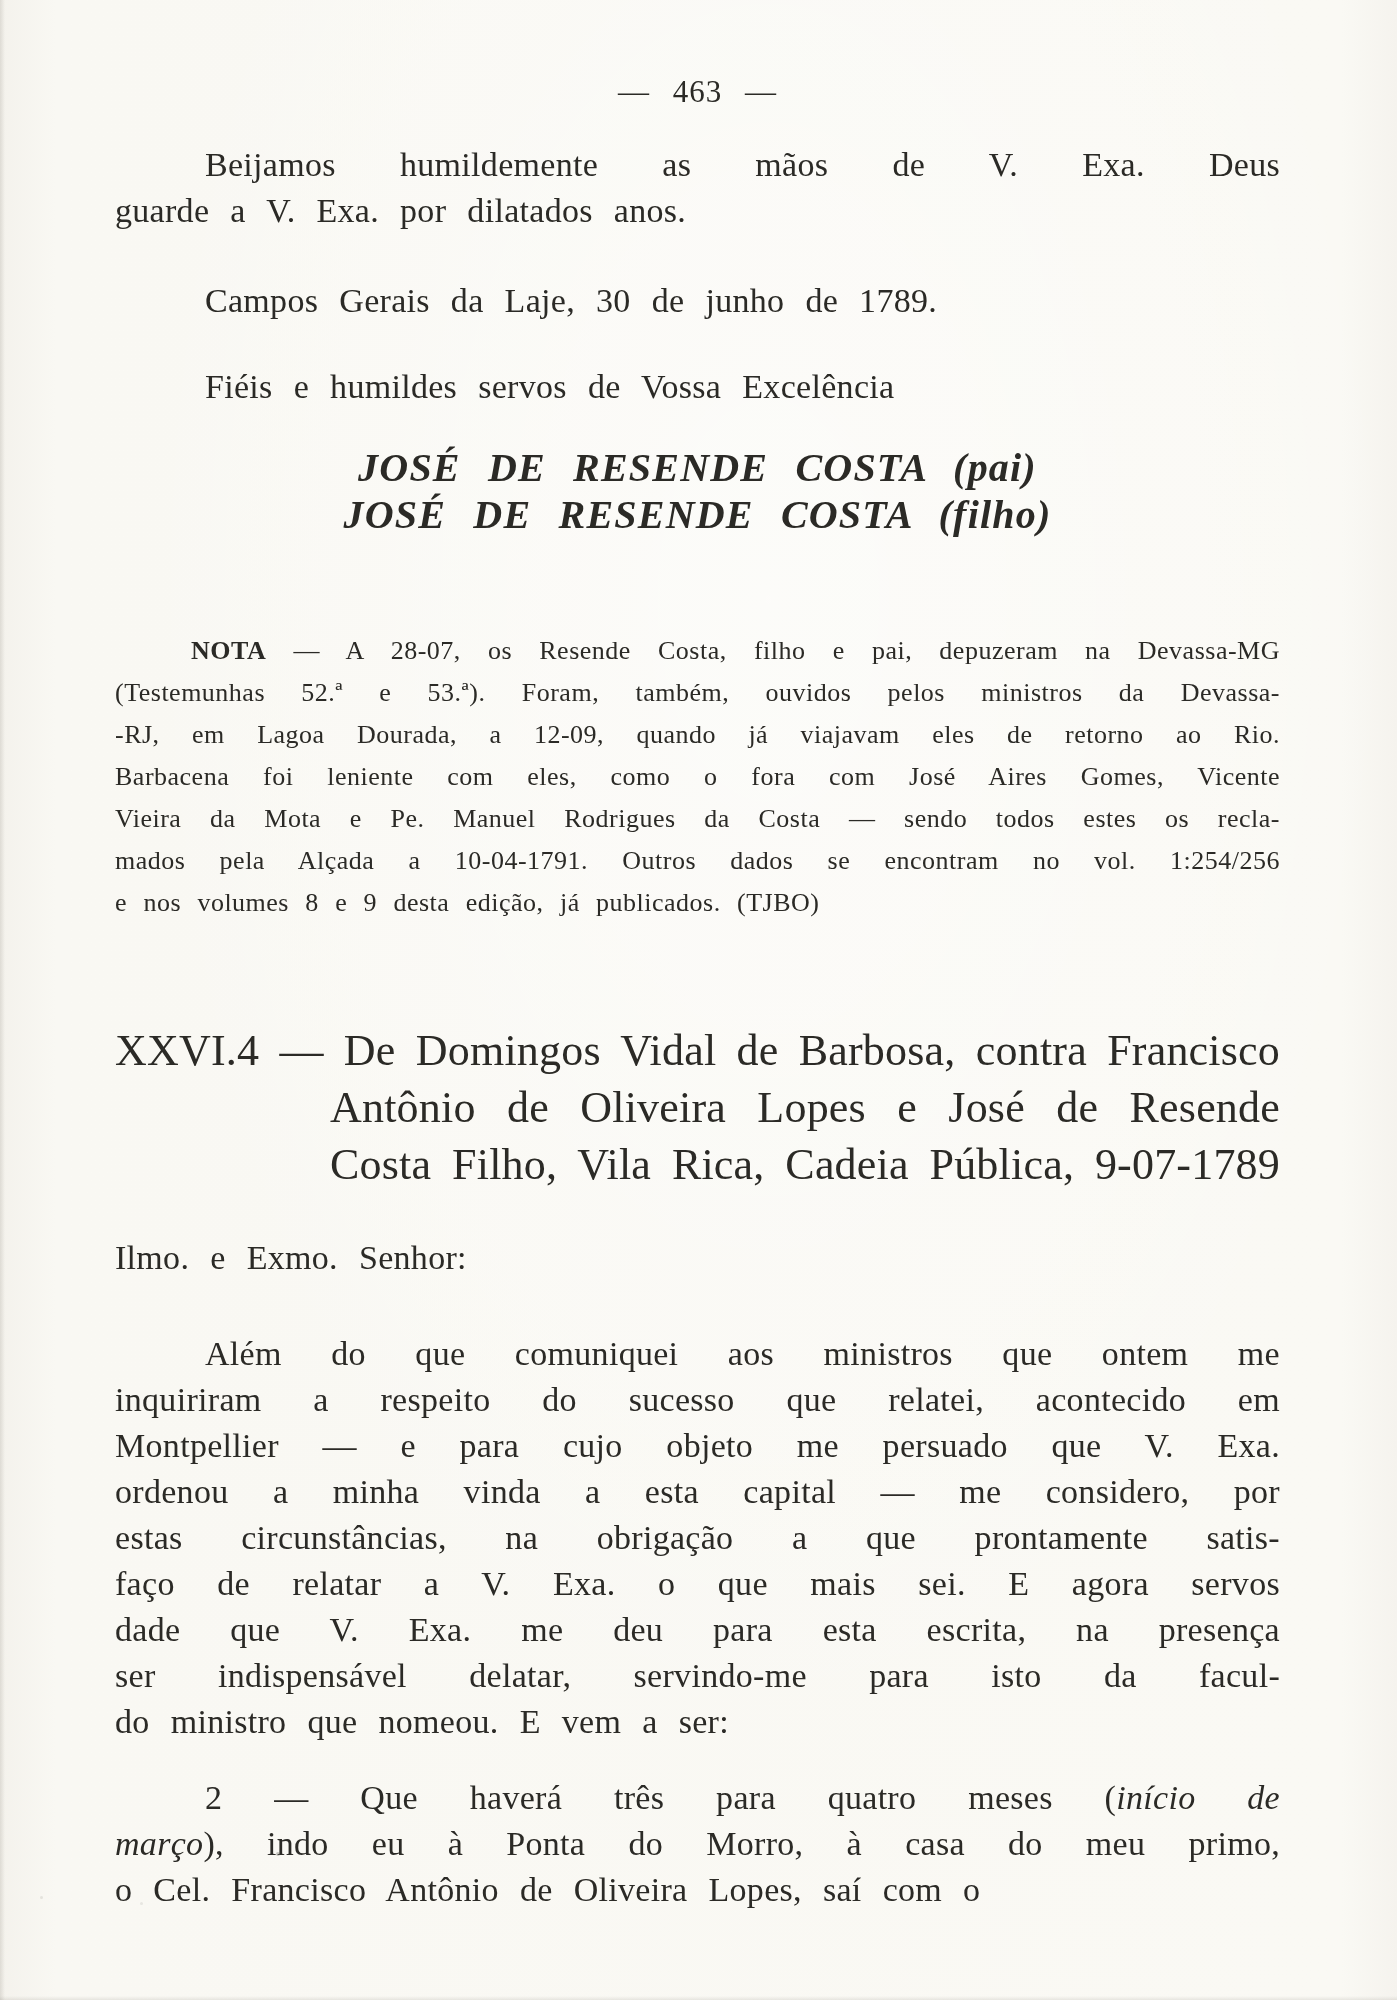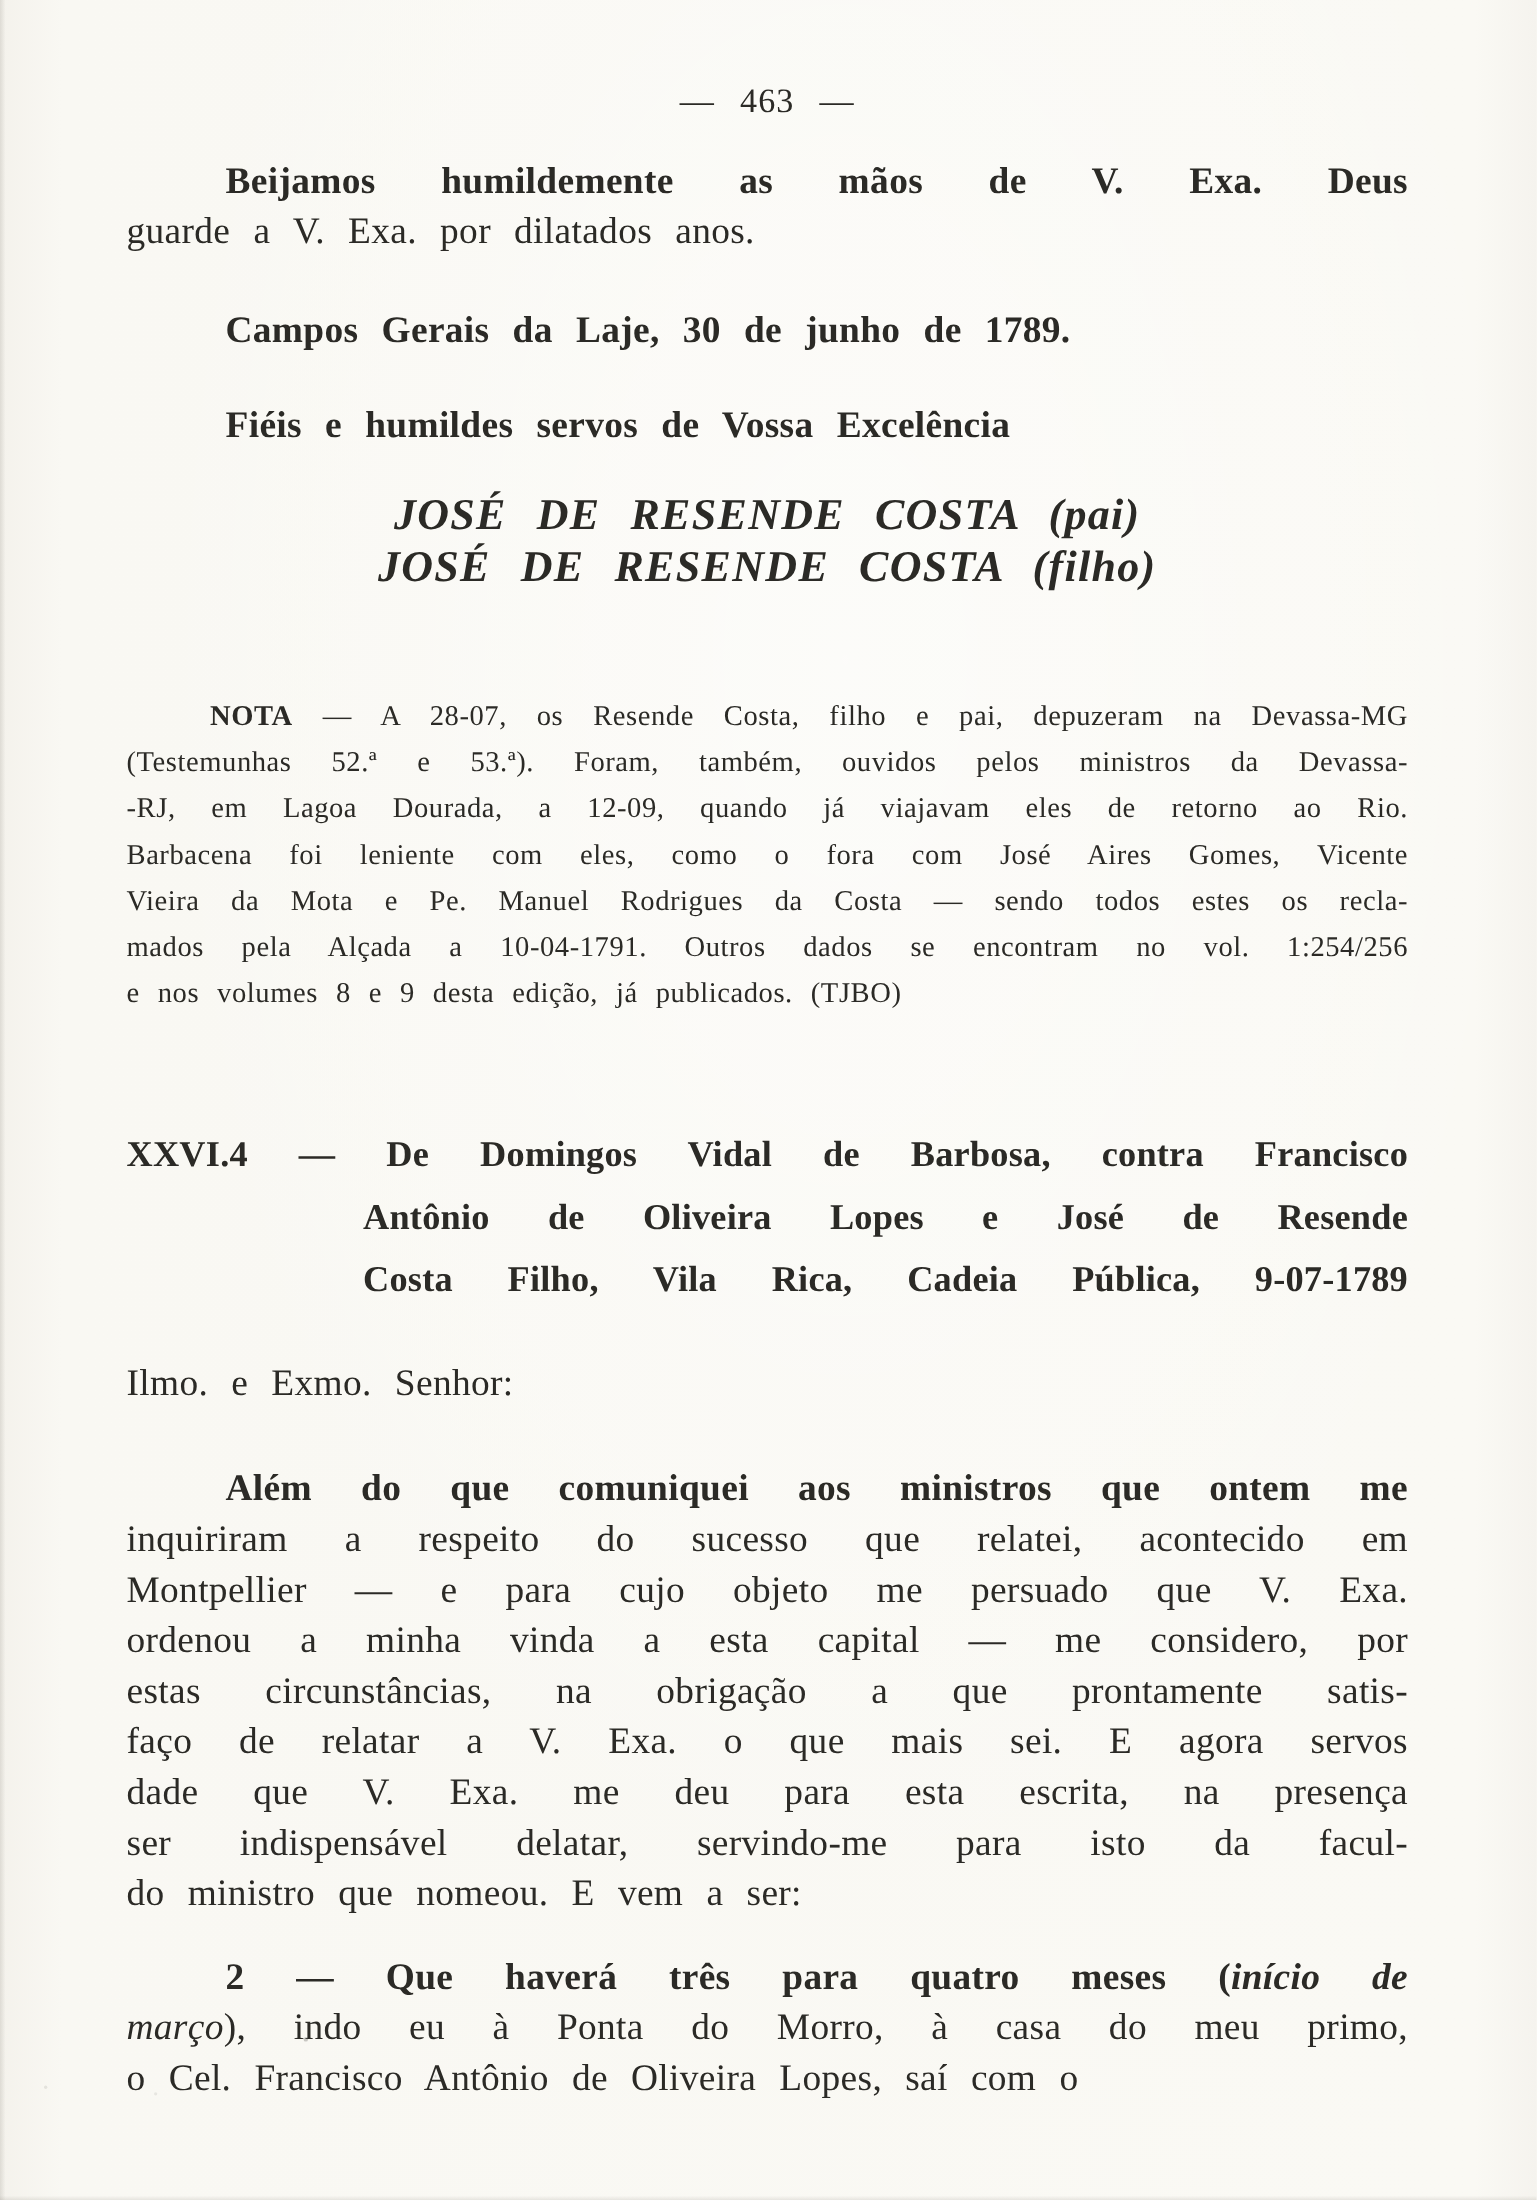--- a/index.html
+++ b/index.html
@@ -11,39 +11,39 @@
       linear-gradient(90deg, #f4f2ec 0%, #f9f8f3 4%, #faf9f4 96%, #f5f3ee 100%),
       #f9f8f3;
     font-family:"Liberation Serif", serif;
     color:#2b2a26;
     overflow:hidden;
   }
   .content { padding:72px 117px 0 115px; }
 
   .line  { font-size:34px; line-height:46px; letter-spacing:0.3px; }
   .just  { text-align:justify; text-align-last:justify; }
-  .indent90 { padding-left:90px;font-weight:bold; }
+  .indent90 { padding-left:90px; }
   .loose { word-spacing:0.36em; }
 
   .pageno { text-align:center; font-size:31px; line-height:40px; word-spacing:0.45em; letter-spacing:1px; }
 
   .closing-para { margin-top:30px; }
   .dateline   { margin-top:44px; }
   .salutation { margin-top:40px; }
 
   .signatures { margin-top:34px; }
   .sig { text-align:center; font-style:italic; font-weight:700; font-size:40px; line-height:47px; word-spacing:0.4em; letter-spacing:1.2px; }
 
   .nota { margin-top:92px; }
   .nline { font-size:26px; line-height:42px; letter-spacing:0.5px; }
   .nindent { padding-left:52px; }
   .bold { font-weight:700;margin-left:24px; }
 
   .heading { margin-top:98px; }
-  .hline { font-size:33px; font-weight:700; line-height:57px; letter-spacing:0.2px; }
+  .hline { font-size:44px; font-weight:400; line-height:57px; letter-spacing:0.2px; }
   .hindent { padding-left:215px; }
 
   .ilmo { margin-top:42px; }
   .para1 { margin-top:50px; }
   .para2 { margin-top:30px; }
 
   i { font-style:italic; }
 
   .speck { position:absolute; background:#6b6a64; border-radius:50%; }
   .s1 { left:276px; top:1852px; width:4px; height:4px; opacity:.35; }

